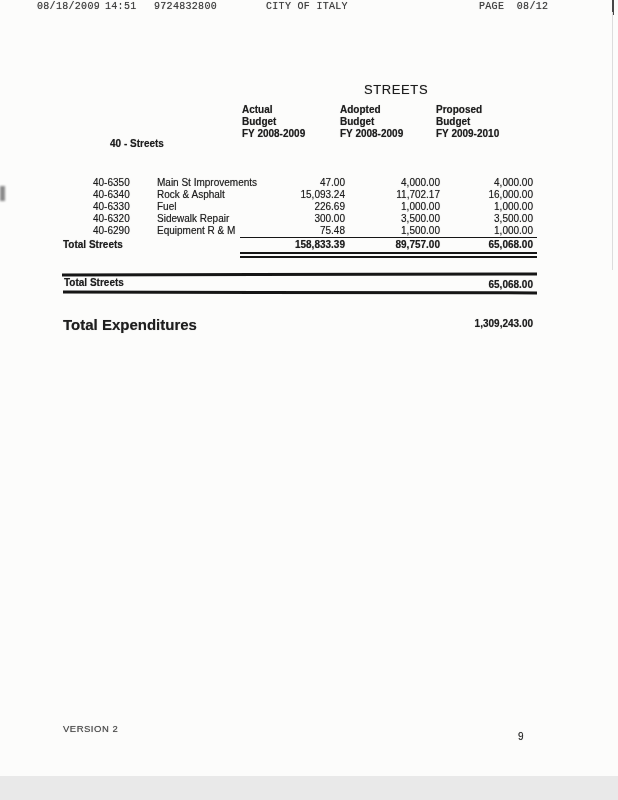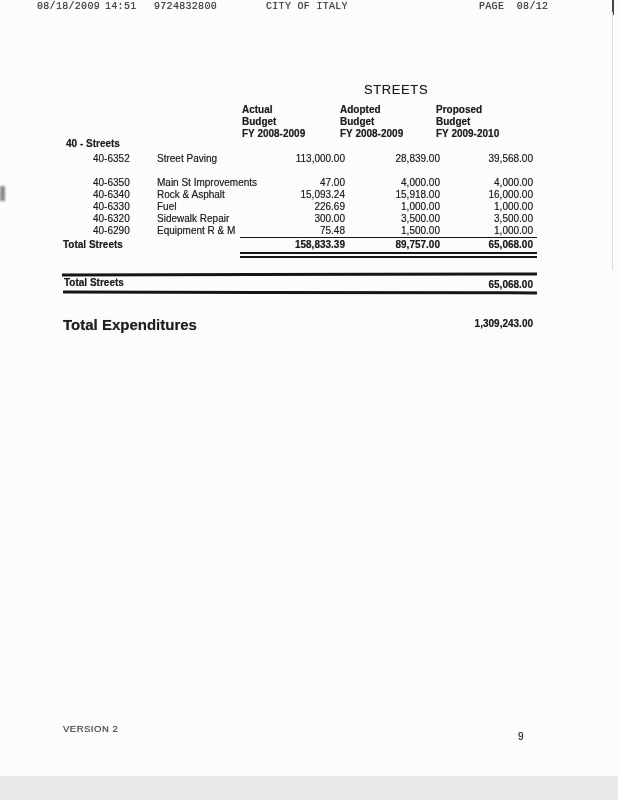--- a/index.html
+++ b/index.html
@@ -16,21 +16,21 @@
   .fh {
     position:absolute; top:1px;
     font-family:"Liberation Mono","DejaVu Sans Mono",monospace;
     font-size:10px; color:#3d3d3d; white-space:pre; letter-spacing:0.3px;
   }
 
   
   .report-title { font-size:13px; font-weight:normal; letter-spacing:0.6px; }
   .colhead { text-align:left; font-size:10px; font-weight:bold; line-height:12px; width:100px; }
 
-  .section-label { font-size:10px; font-weight:bold; white-space:pre; }
+  .section-label { font-size:10px; font-weight:bold; white-space:pre;margin-left:44px; }
 
   
   .row { position:absolute; left:0; width:618px; height:12px; font-size:10px; line-height:12px; }
   .row .code { position:absolute; left:93px; }
   .row .name { position:absolute; left:157px; white-space:pre; }
   .num { position:absolute; text-align:right; width:100px; }
   .n1 { left:245px; }
   .n2 { left:340px; }
   .n3 { left:433px; }
   .bold { font-weight:bold; }
@@ -77,39 +77,32 @@
     <div>FY 2008-2009</div>
   </div>
   <div class="abs colhead" style="left:436px; top:104px">
     <div>Proposed</div>
     <div>Budget</div>
     <div>FY 2009-2010</div>
   </div>
 
   <div class="abs section-label" style="left:66px; top:138px">40 - Streets</div>
 
-  <div class="row" style="top:153px">
-    <span class="code">40-6352</span>
-    <span class="name">Street Paving</span>
-    <span class="num n1">113,000.00</span>
-    <span class="num n2">28,839.00</span>
-    <span class="num n3">39,568.00</span>
-  </div>
   <div class="row" style="top:177px">
     <span class="code">40-6350</span>
     <span class="name">Main St Improvements</span>
     <span class="num n1">47.00</span>
     <span class="num n2">4,000.00</span>
     <span class="num n3">4,000.00</span>
   </div>
   <div class="row" style="top:189px">
     <span class="code">40-6340</span>
     <span class="name">Rock &amp; Asphalt</span>
     <span class="num n1">15,093.24</span>
-    <span class="num n2">15,918.00</span>
+    <span class="num n2">11,702.17</span>
     <span class="num n3">16,000.00</span>
   </div>
   <div class="row" style="top:201px">
     <span class="code">40-6330</span>
     <span class="name">Fuel</span>
     <span class="num n1">226.69</span>
     <span class="num n2">1,000.00</span>
     <span class="num n3">1,000.00</span>
   </div>
   <div class="row" style="top:213px">

